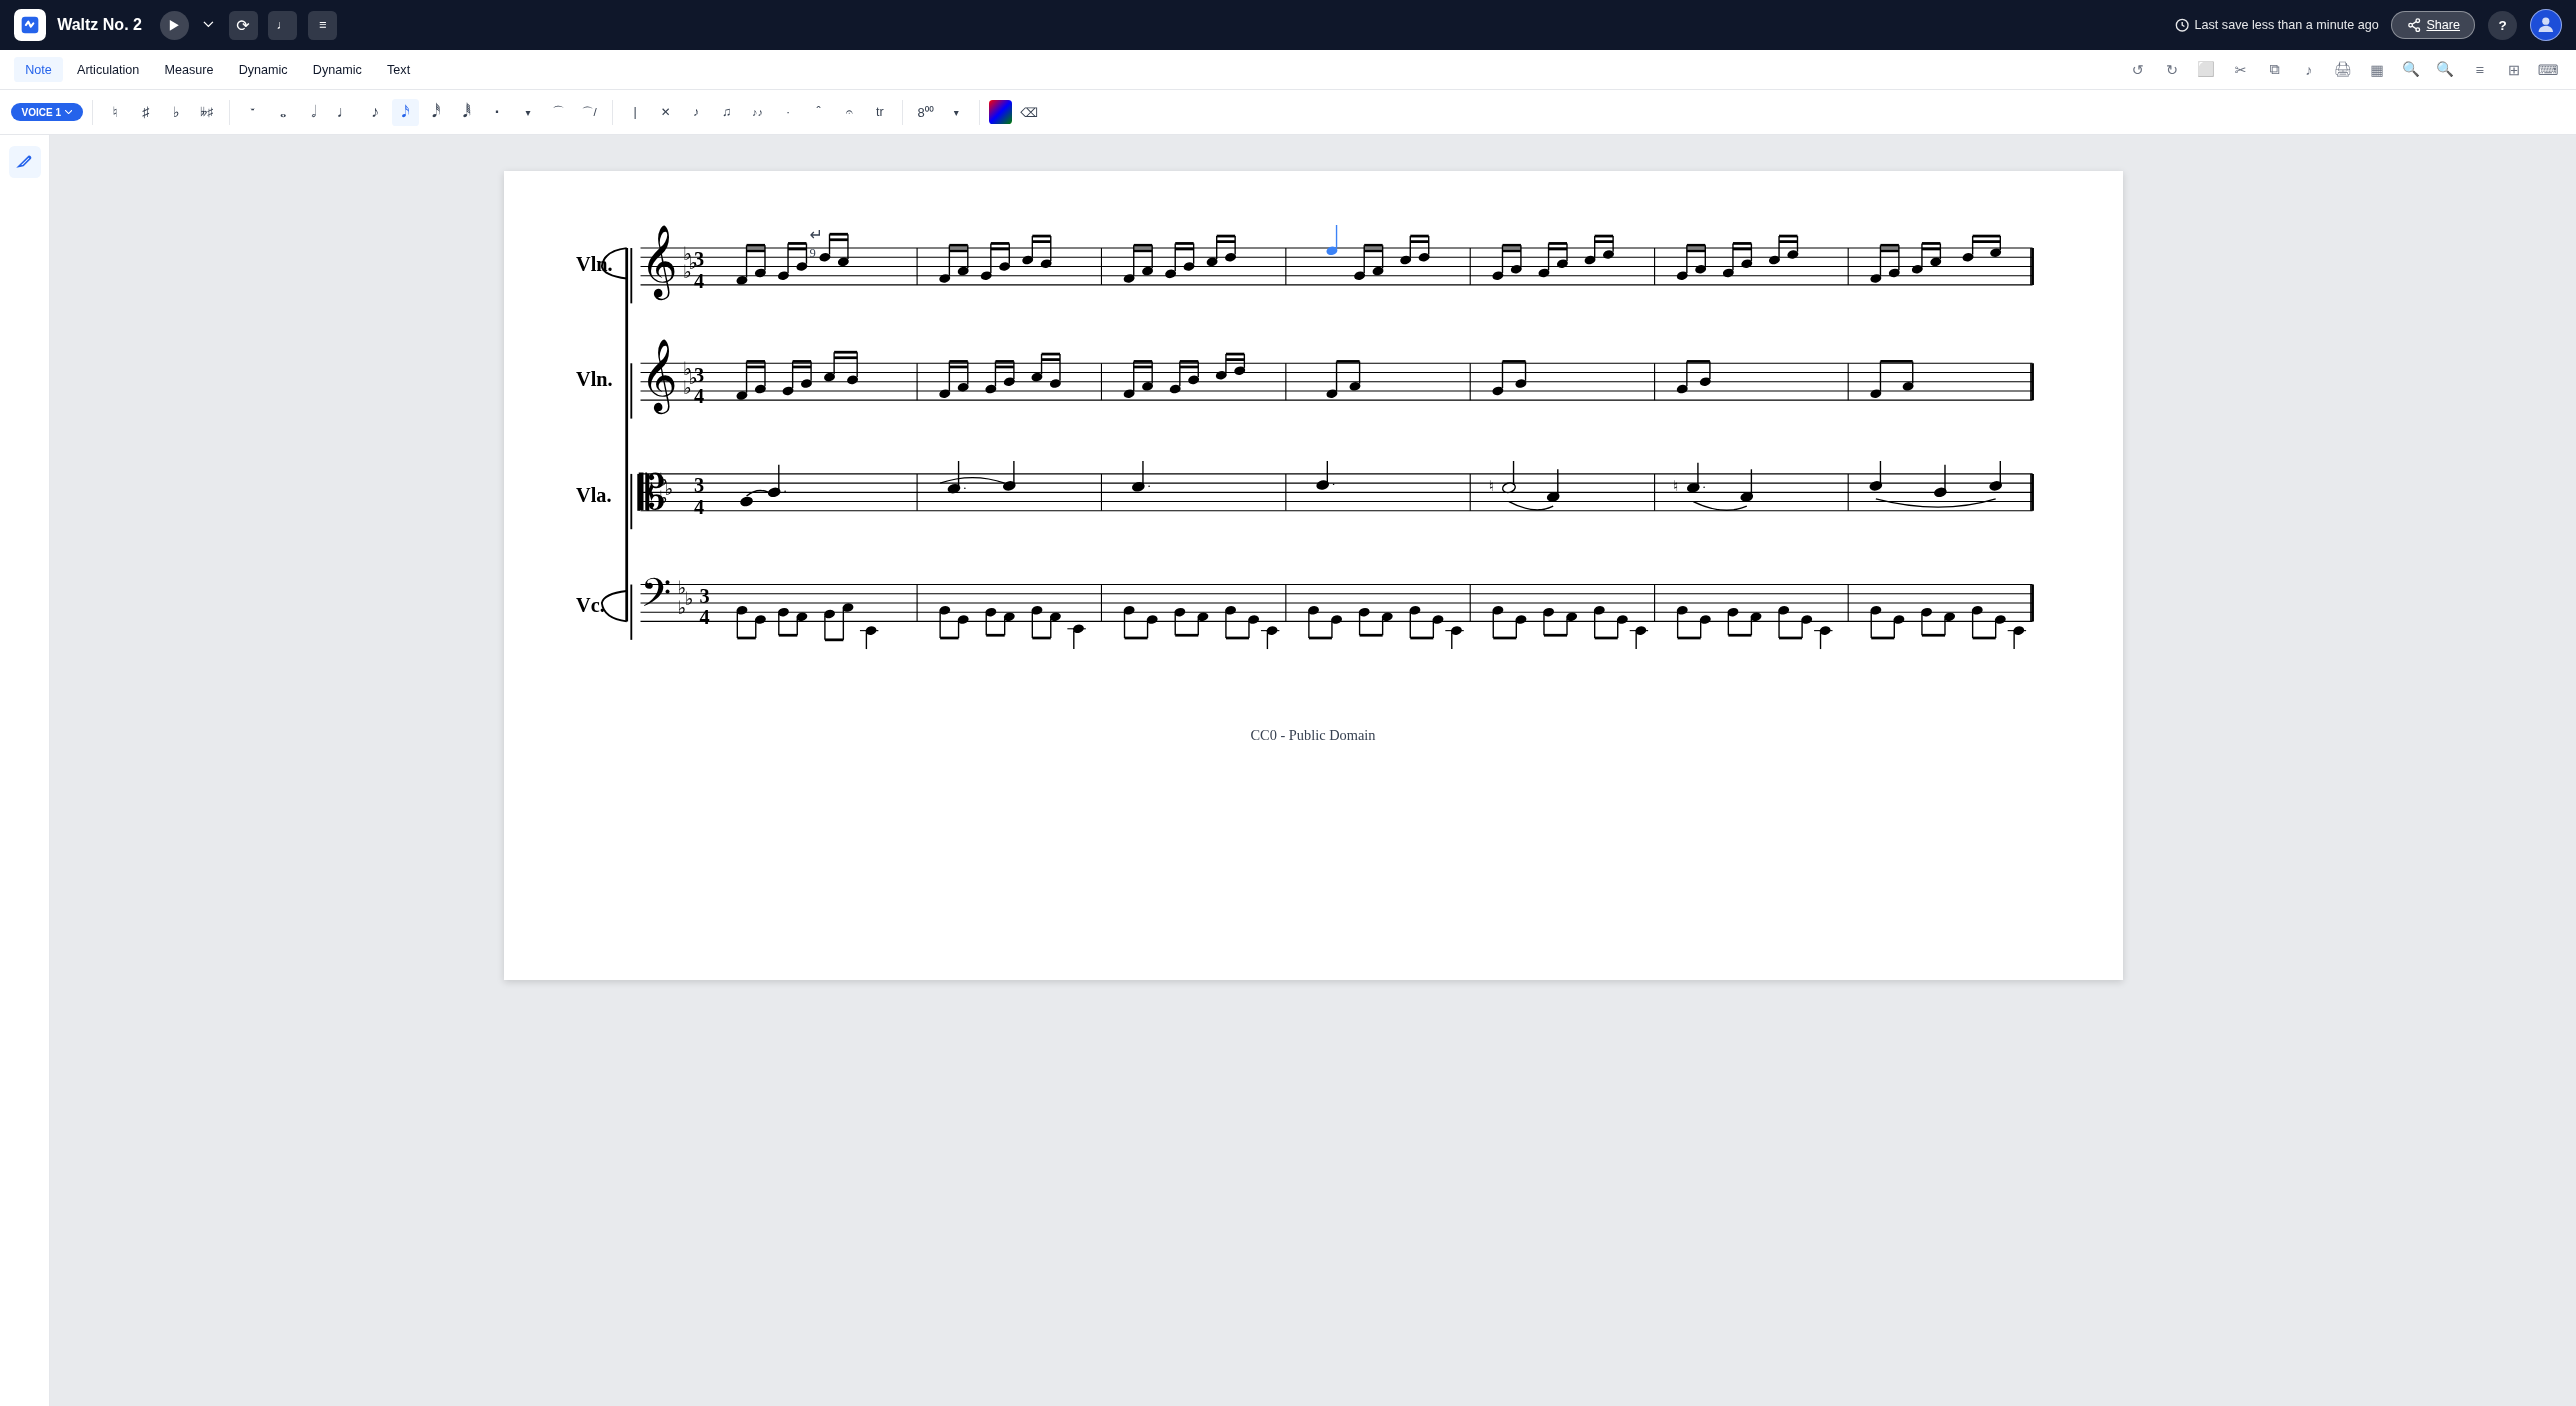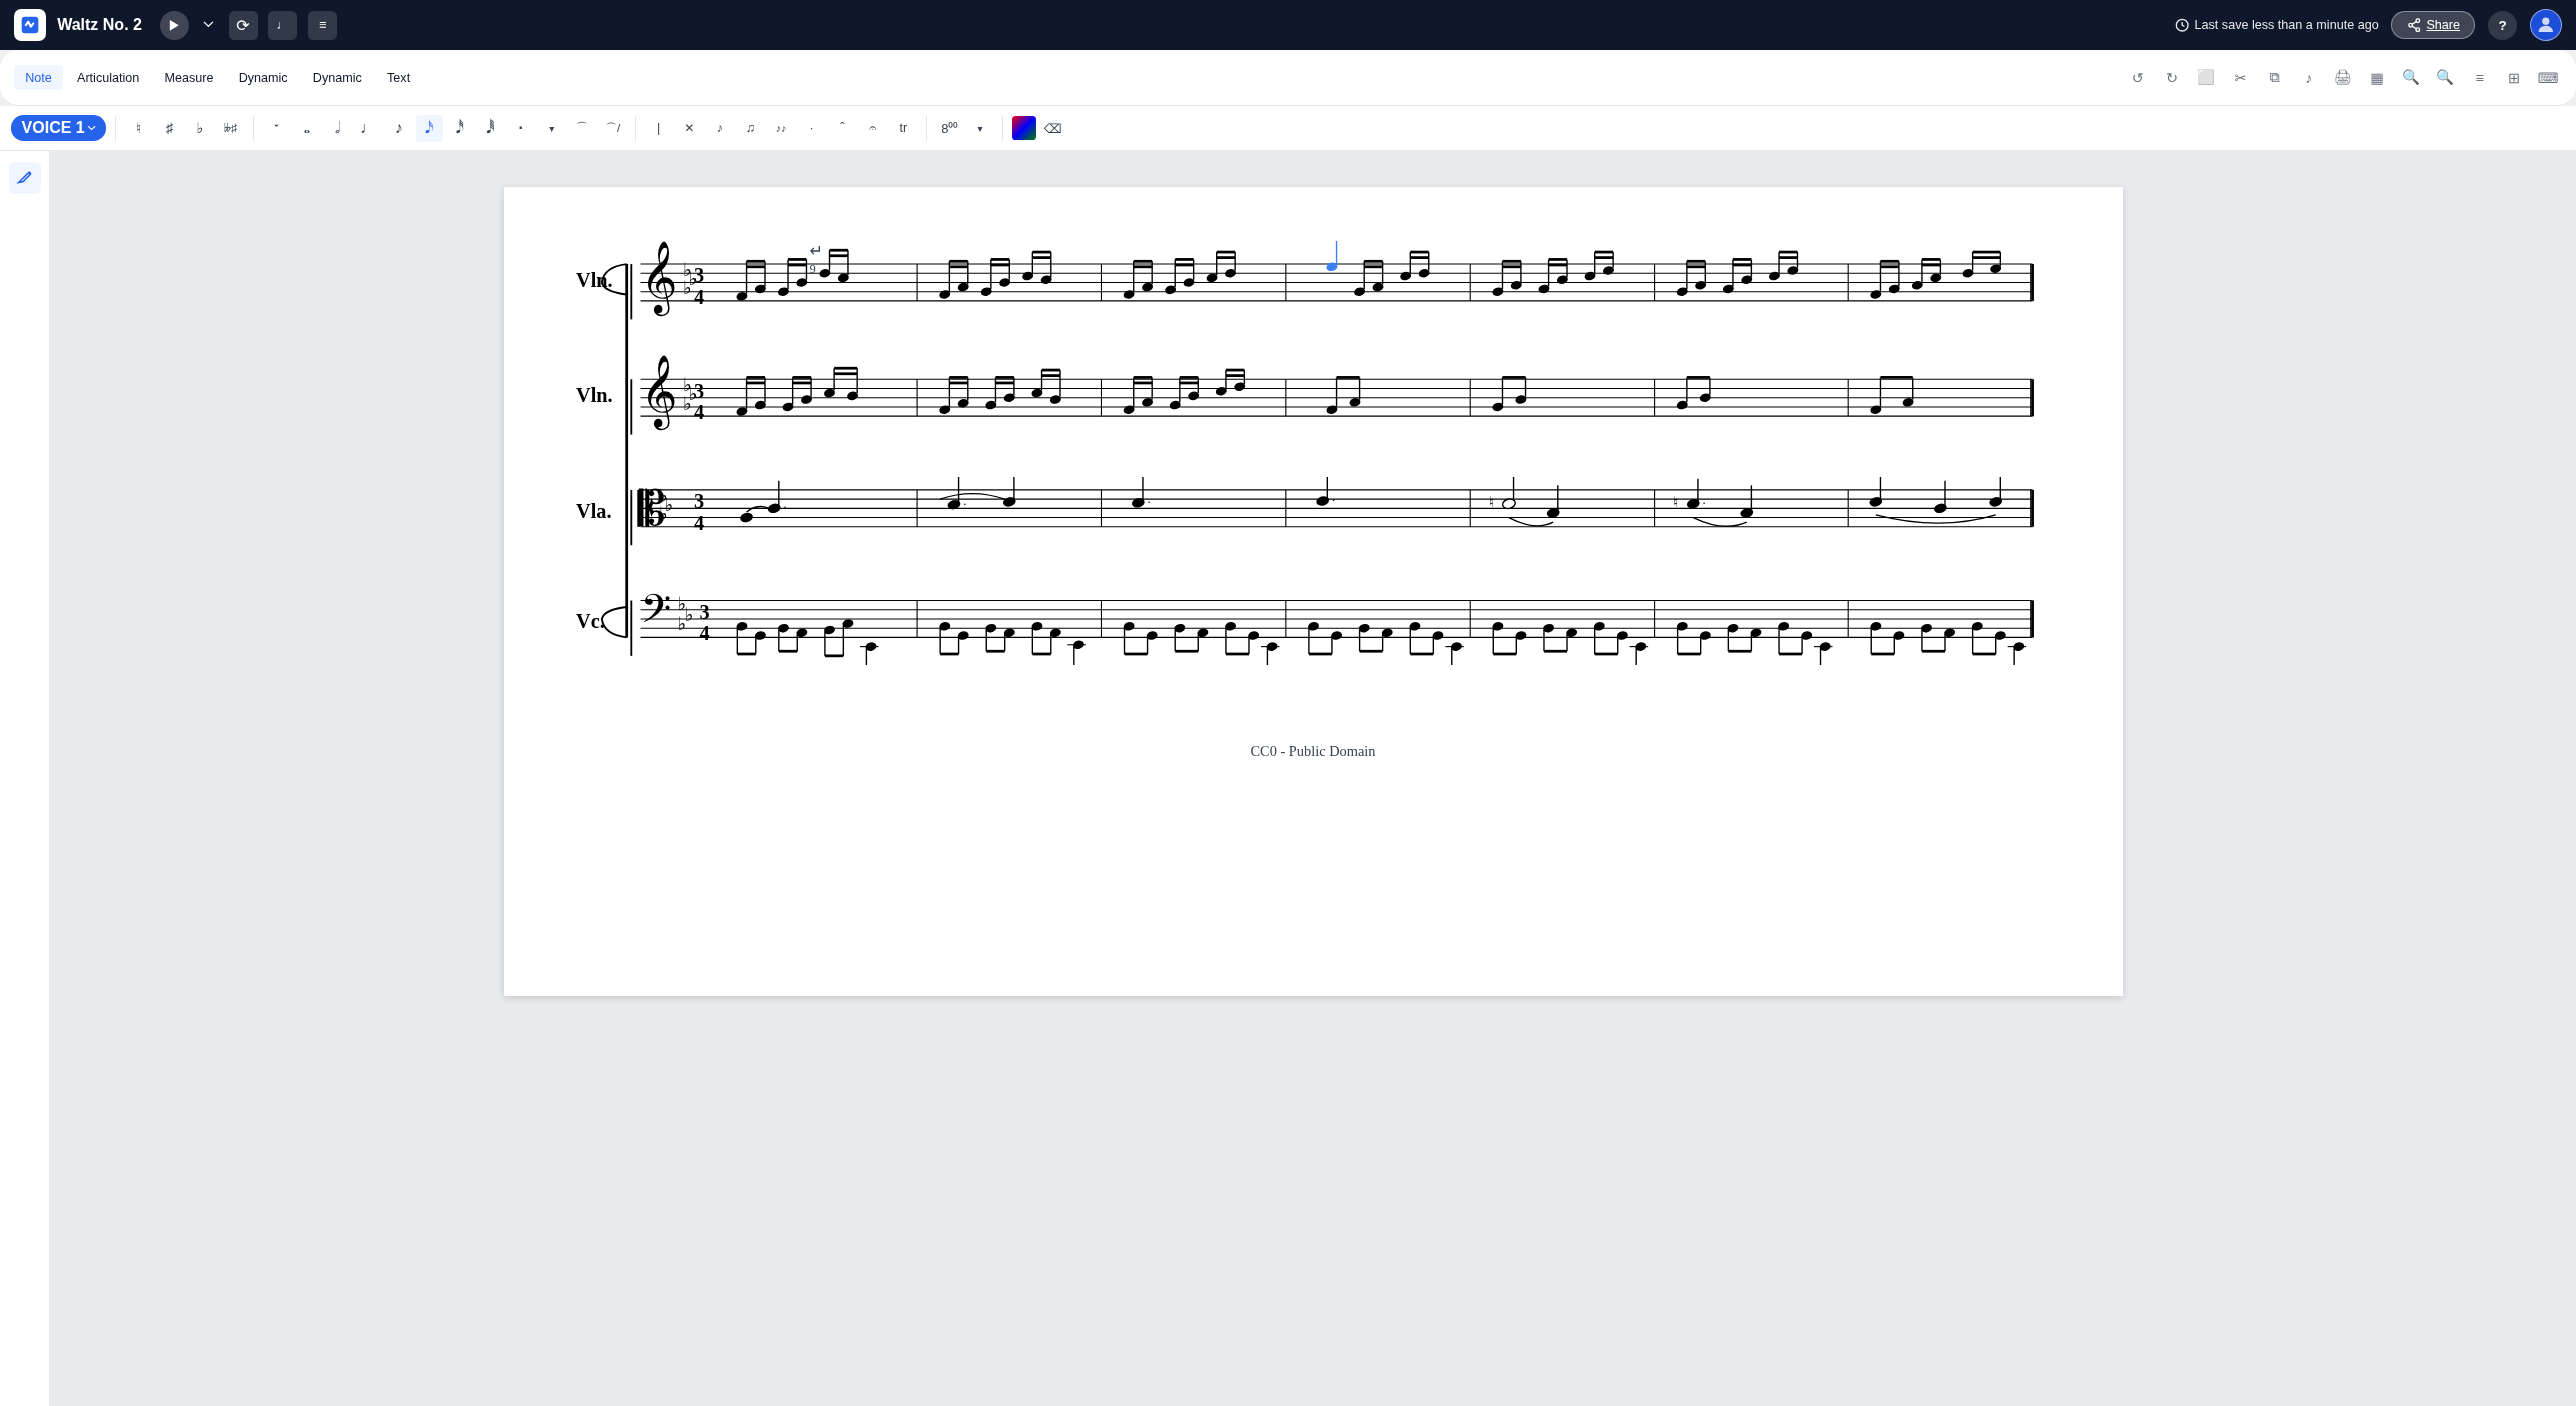--- a/index.html
+++ b/index.html
@@ -89,27 +89,26 @@
       border-radius: 50%;
       display: flex; align-items: center; justify-content: center;
       color: white; font-size: 12.6px; font-weight: 600;
       cursor: pointer;
       overflow: hidden;
     }
 
     
     .menu-bar {
       background: white;
-      height: 56px;
+      height: 40px;
       display: flex;
       align-items: center;
       padding: 0 14.4px;
       border-bottom: 0.9px solid #e5e7eb;
       gap: 3.6px;
-      border-radius: 19px;
     }
     .menu-item {
       padding: 5.4px 10.8px;
       font-size: 12.6px;
       color: #0f172a;
       cursor: pointer;
       border-radius: 3.6px;
       border: none;
       background: none;
     }
@@ -142,21 +141,21 @@
       padding: 0 10.8px;
       border-bottom: 0.9px solid #e5e7eb;
       gap: 3.6px;
     }
     .voice-btn {
       background: #2563eb;
       color: white;
       border: none;
       border-radius: 12.6px;
       padding: 3.6px 10.8px;
-      font-size: 16px;
+      font-size: 10px;
       font-weight: 600;
       cursor: pointer;
       display: flex; align-items: center; gap: 3.6px;
     }
     .toolbar-sep {
       width: 0.9px; height: 25px;
       background: #e5e7eb;
       margin: 0 5.4px;
       flex-shrink: 0;
     }

